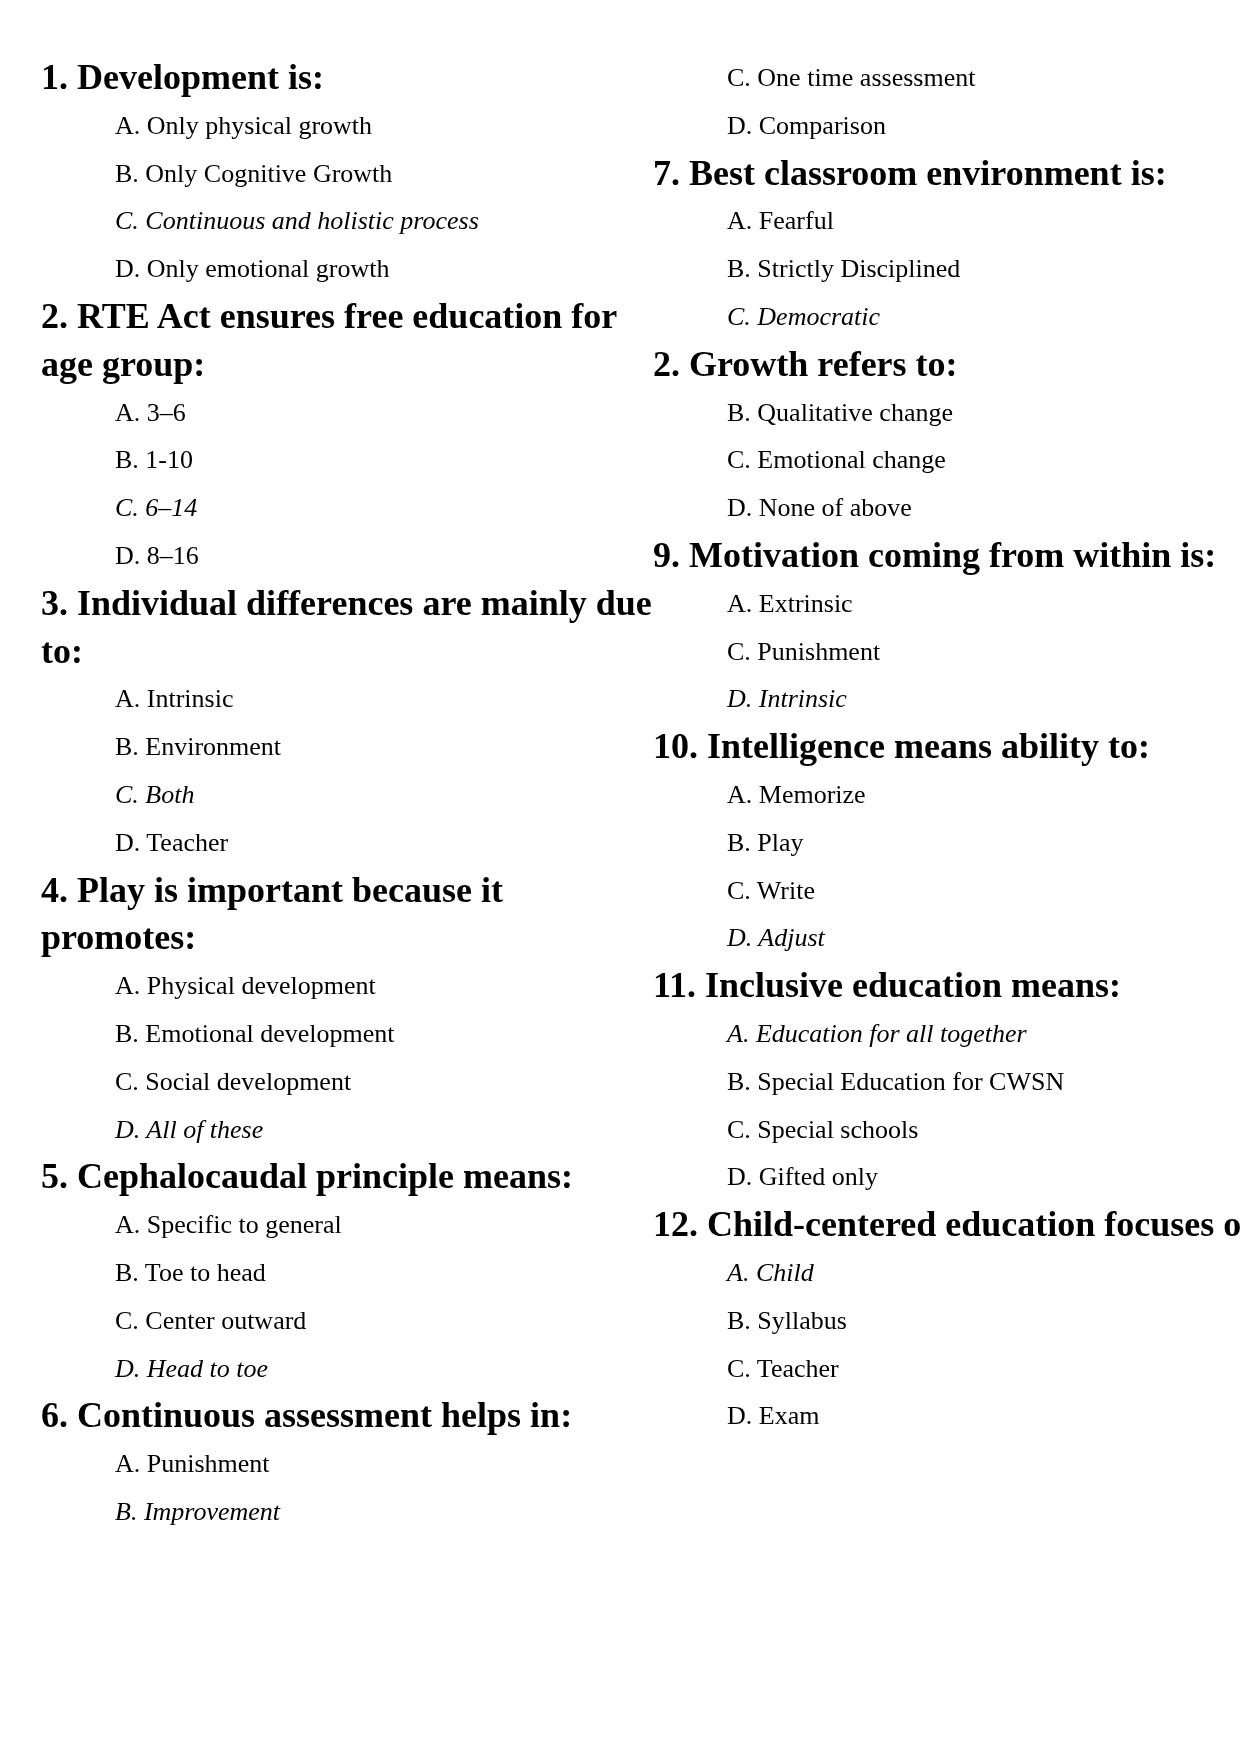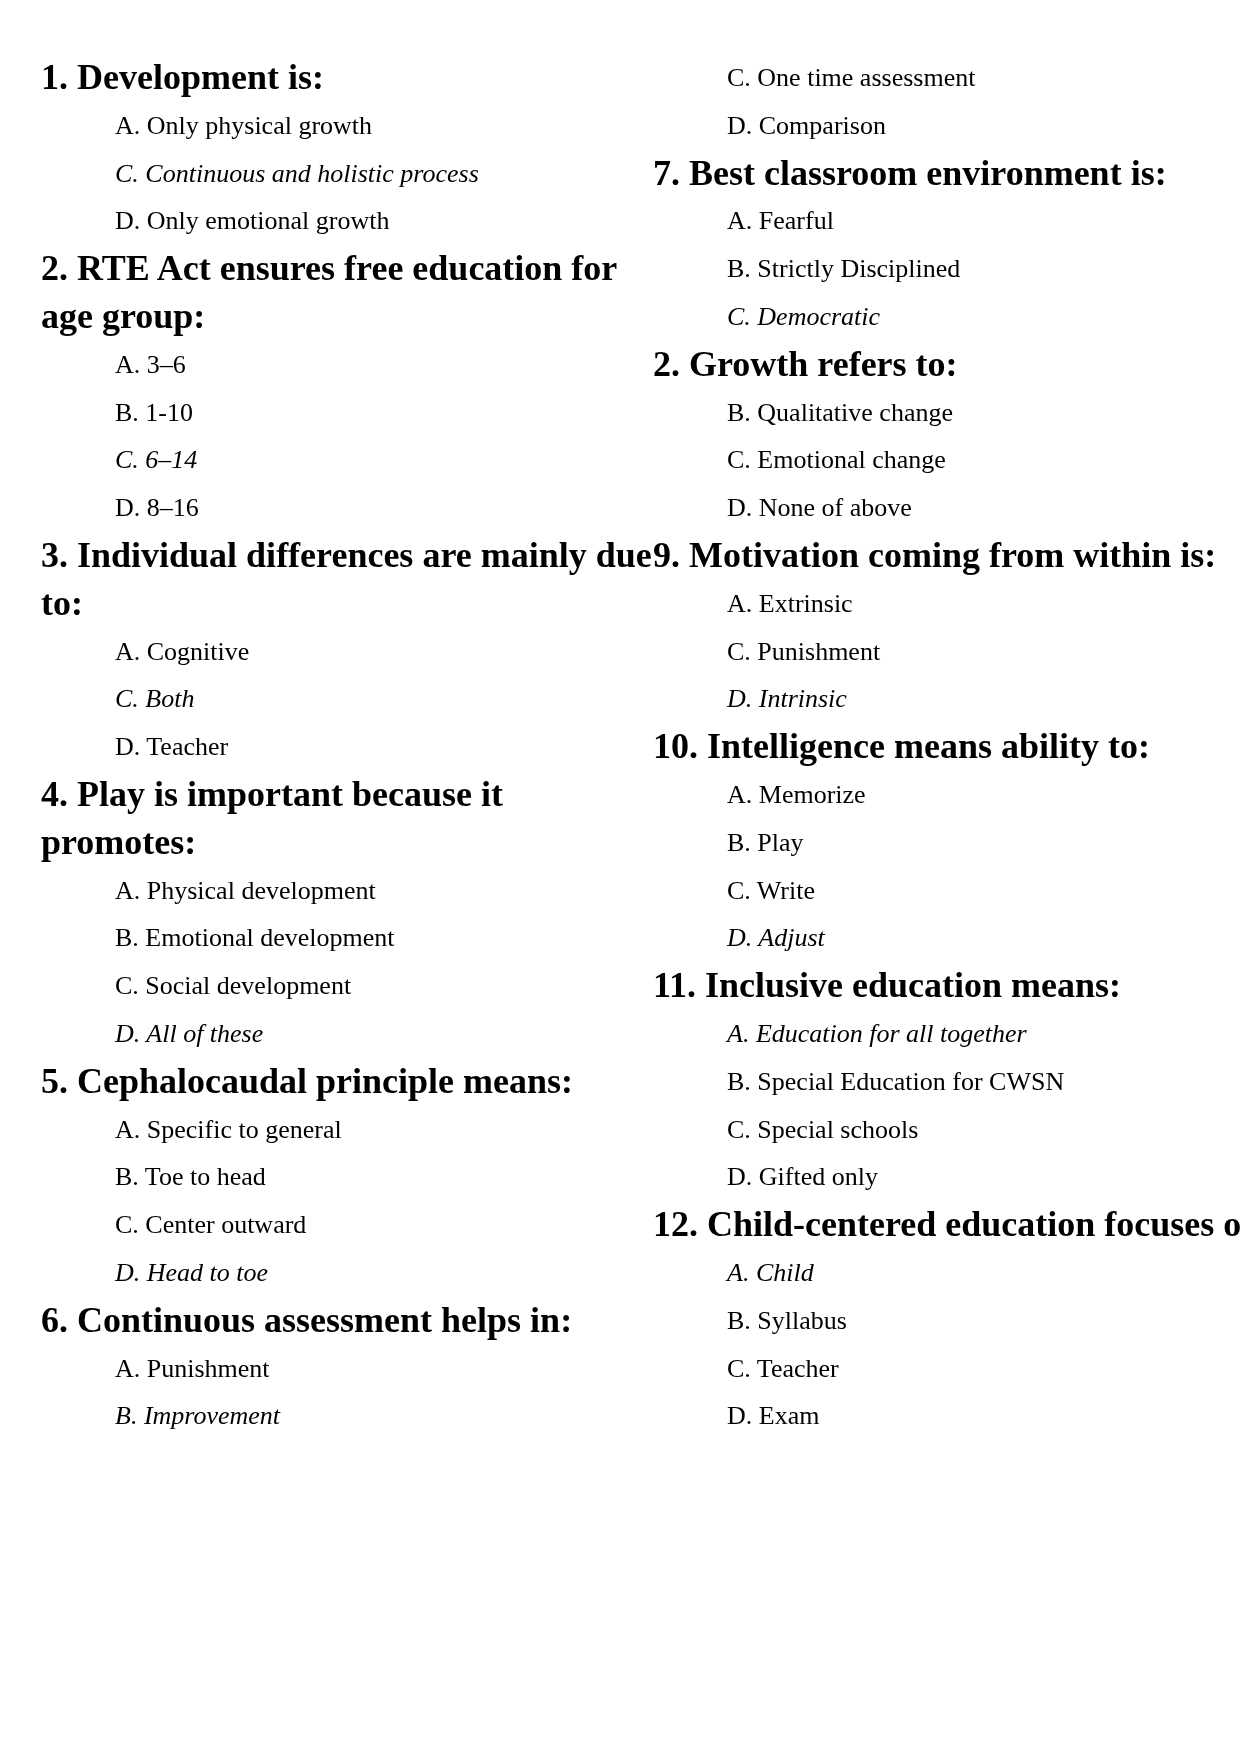--- a/index.html
+++ b/index.html
@@ -12,31 +12,33 @@
   .q { font-weight: bold; font-size: 36px; }
   .opt { padding-left: 74px; }
   .opt.correct { font-weight: normal; font-style: italic; }
 </style>
 </head>
 <body>
 
 <div class="col col-left" id="col-left">
     <div class="line q">1. Development is:</div>
     <div class="line opt">A. Only physical growth</div>
+    <div class="line opt">B. Only Cognitive Growth</div>
     <div class="line opt correct">C. Continuous and holistic process</div>
     <div class="line opt">D. Only emotional growth</div>
     <div class="line q">2. RTE Act ensures free education for</div>
     <div class="line q">age group:</div>
     <div class="line opt">A. 3–6</div>
     <div class="line opt">B. 1-10</div>
     <div class="line opt correct">C. 6–14</div>
     <div class="line opt">D. 8–16</div>
     <div class="line q">3. Individual differences are mainly due</div>
     <div class="line q">to:</div>
-    <div class="line opt">A. Cognitive</div>
+    <div class="line opt">A. Intrinsic</div>
+    <div class="line opt">B. Environment</div>
     <div class="line opt correct">C. Both</div>
     <div class="line opt">D. Teacher</div>
     <div class="line q">4. Play is important because it</div>
     <div class="line q">promotes:</div>
     <div class="line opt">A. Physical development</div>
     <div class="line opt">B. Emotional development</div>
     <div class="line opt">C. Social development</div>
     <div class="line opt correct">D. All of these</div>
     <div class="line q">5. Cephalocaudal principle means:</div>
     <div class="line opt">A. Specific to general</div>

